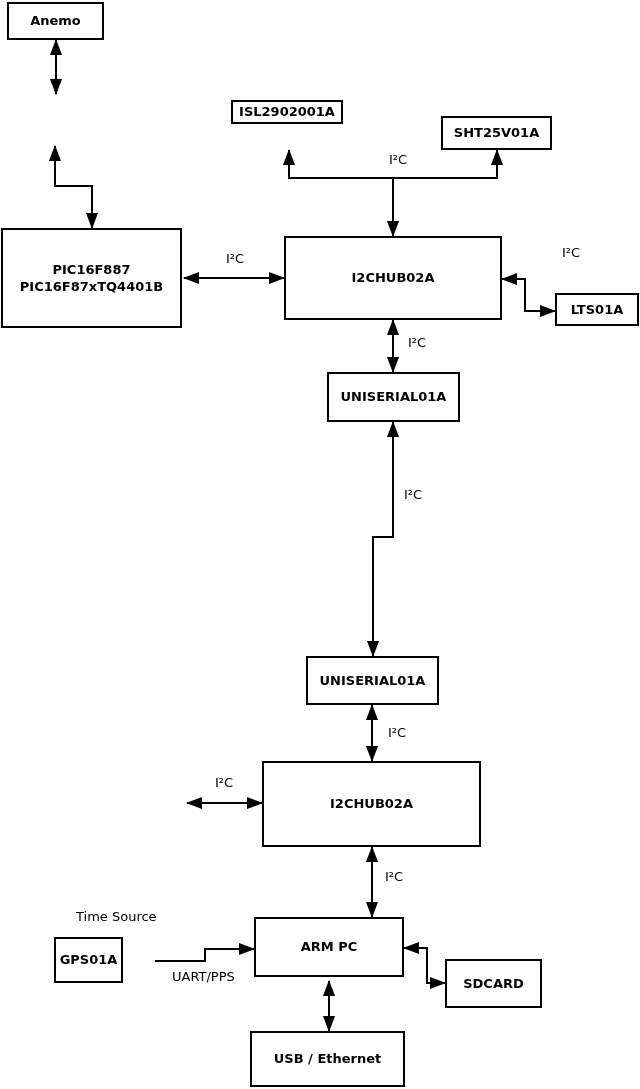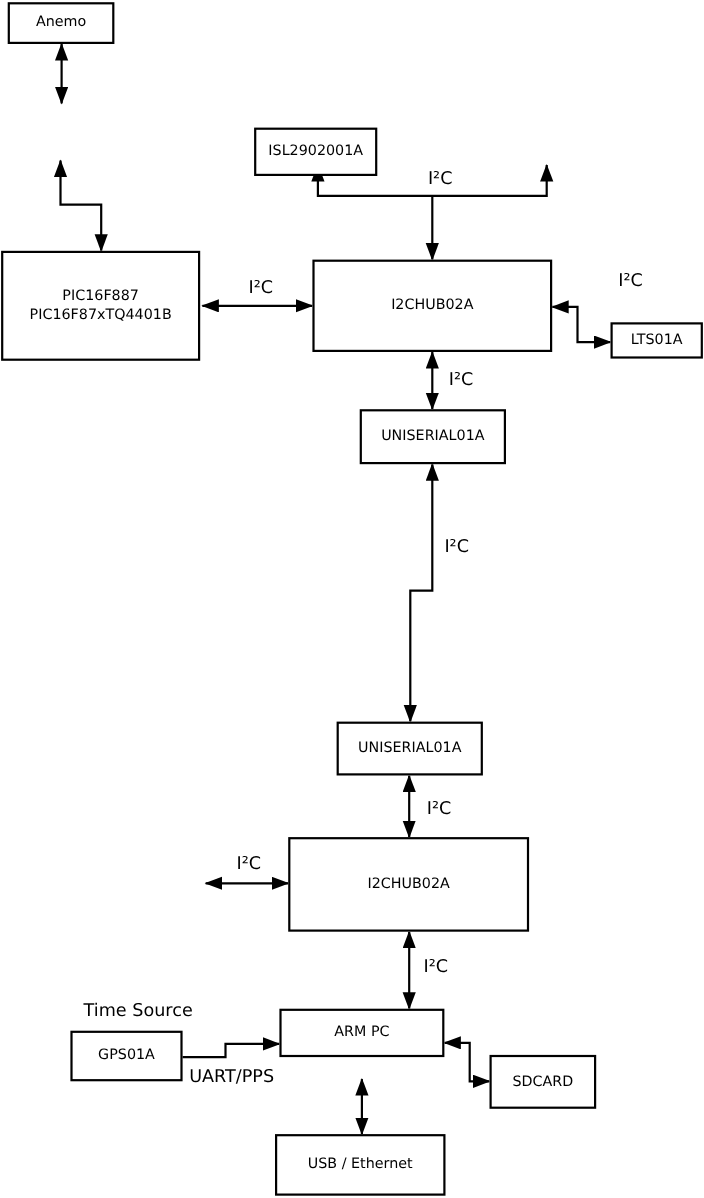--- a/index.html
+++ b/index.html
@@ -28,24 +28,25 @@
     display: flex;
     align-items: center;
     justify-content: center;
     text-align: center;
     font-size: 13px;
     line-height: 1.32;
     color: #000000;
   }
   .node span {
     white-space: pre-line;
+    font-weight: bold;
   }
   .lbl {
     position: absolute;
-    font-size: 16px;
+    font-size: 13px;
     line-height: 1.1;
     color: #000000;
     white-space: nowrap;
   }
   path.wire {
     stroke: #000000;
     stroke-width: 2;
     fill: none;
   }
 </style>
@@ -80,24 +81,27 @@
   <div class="node" style="left:7px;top:2px;width:97px;height:38px">
     <span>Anemo</span>
   </div>
 
 
   <div class="node" style="left:1px;top:228px;width:181px;height:100px">
     <span>PIC16F887
 PIC16F87xTQ4401B</span>
   </div>
 
-  <div class="node" style="left:231px;top:116px;width:112px;height:44px">
+  <div class="node" style="left:231px;top:100px;width:112px;height:24px">
     <span>ISL2902001A</span>
   </div>
 
+  <div class="node" style="left:441px;top:116px;width:111px;height:34px">
+    <span>SHT25V01A</span>
+  </div>
 
   <div class="node" style="left:284px;top:236px;width:218px;height:84px">
     <span>I2CHUB02A</span>
   </div>
 
   <div class="node" style="left:555px;top:293px;width:84px;height:33px">
     <span>LTS01A</span>
   </div>
 
   <div class="node" style="left:327px;top:372px;width:133px;height:50px">
@@ -106,25 +110,25 @@
 
   <div class="node" style="left:306px;top:656px;width:133px;height:49px">
     <span>UNISERIAL01A</span>
   </div>
 
   <div class="node" style="left:262px;top:761px;width:219px;height:86px">
     <span>I2CHUB02A</span>
   </div>
 
 
-  <div class="node" style="left:64px;top:937px;width:102px;height:46px">
+  <div class="node" style="left:54px;top:937px;width:69px;height:46px">
     <span>GPS01A</span>
   </div>
 
-  <div class="node" style="left:254px;top:917px;width:150px;height:44px">
+  <div class="node" style="left:254px;top:917px;width:150px;height:60px">
     <span>ARM PC</span>
   </div>
 
   <div class="node" style="left:445px;top:959px;width:97px;height:49px">
     <span>SDCARD</span>
   </div>
 
   <div class="node" style="left:250px;top:1031px;width:155px;height:56px">
     <span>USB / Ethernet</span>
   </div>

